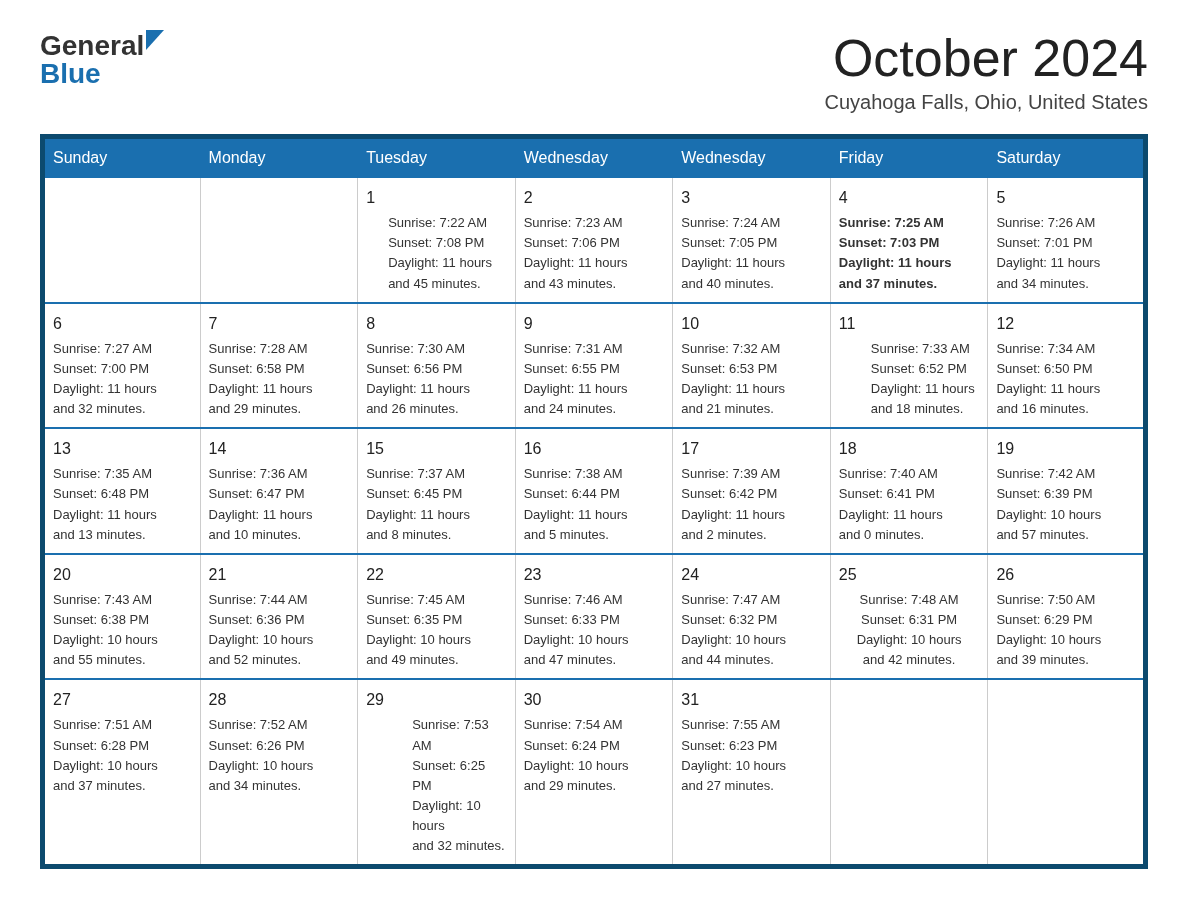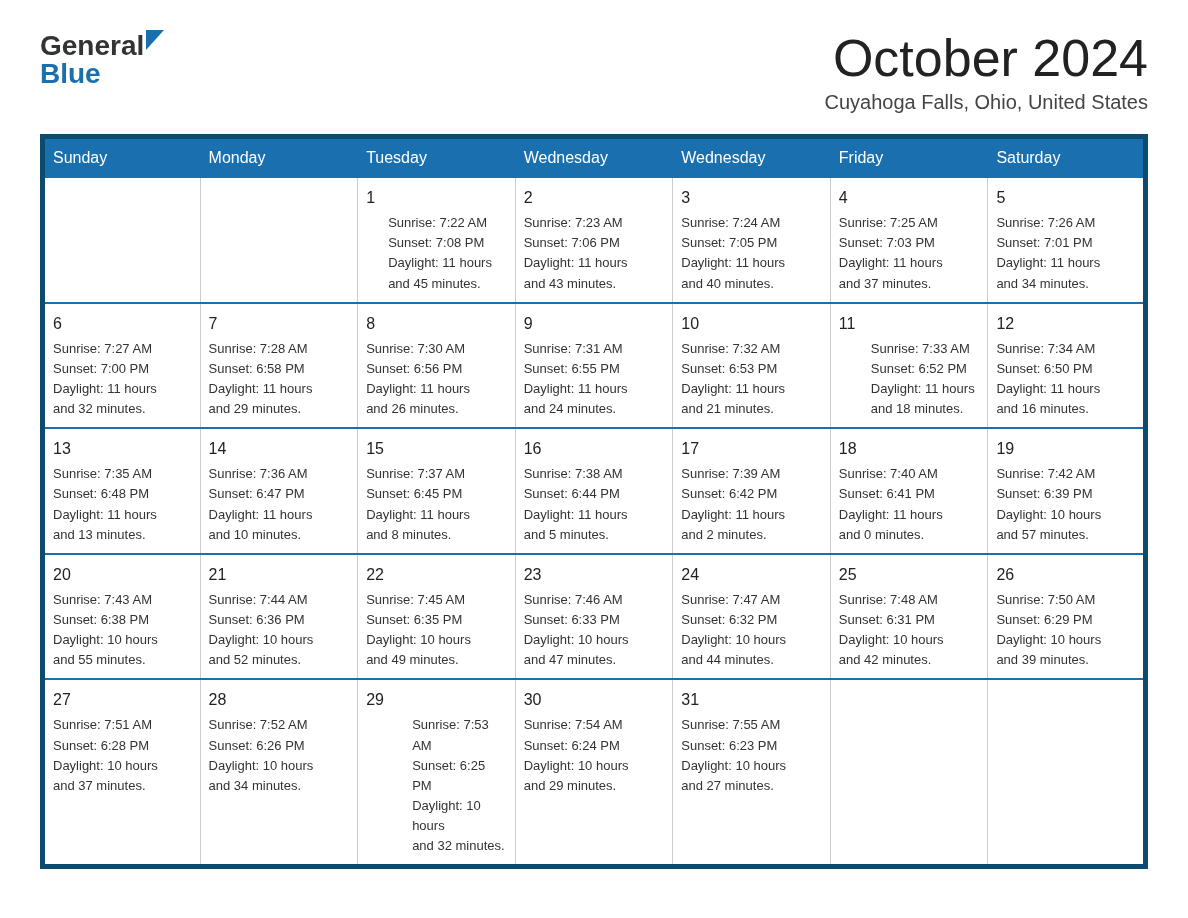--- a/index.html
+++ b/index.html
@@ -141,21 +141,21 @@
         </td>
         <td>
           <span class="day-number">3</span>
           <div class="day-info" style="white-space: pre-line;">Sunrise: 7:24 AM
 Sunset: 7:05 PM
 Daylight: 11 hours
 and 40 minutes.</div>
         </td>
         <td>
           <span class="day-number">4</span>
-          <div class="day-info" style="white-space: pre-line;">Sunrise: 7:25 AM
+          <div class="day-info" style="white-space: pre-line; font-weight: bold;">Sunrise: 7:25 AM
 Sunset: 7:03 PM
 Daylight: 11 hours
 and 37 minutes.</div>
         </td>
         <td>
           <span class="day-number">5</span>
           <div class="day-info" style="white-space: pre-line;">Sunrise: 7:26 AM
 Sunset: 7:01 PM
 Daylight: 11 hours
 and 34 minutes.</div>
@@ -294,21 +294,21 @@
         </td>
         <td>
           <span class="day-number">24</span>
           <div class="day-info" style="white-space: pre-line;">Sunrise: 7:47 AM
 Sunset: 6:32 PM
 Daylight: 10 hours
 and 44 minutes.</div>
         </td>
         <td>
           <span class="day-number">25</span>
-          <div class="day-info" style="white-space: pre-line;">Sunrise: 7:48 AM
+          <div class="day-info" style="white-space: pre-line; text-align: center;">Sunrise: 7:48 AM
 Sunset: 6:31 PM
 Daylight: 10 hours
 and 42 minutes.</div>
         </td>
         <td>
           <span class="day-number">26</span>
           <div class="day-info" style="white-space: pre-line;">Sunrise: 7:50 AM
 Sunset: 6:29 PM
 Daylight: 10 hours
 and 39 minutes.</div>

